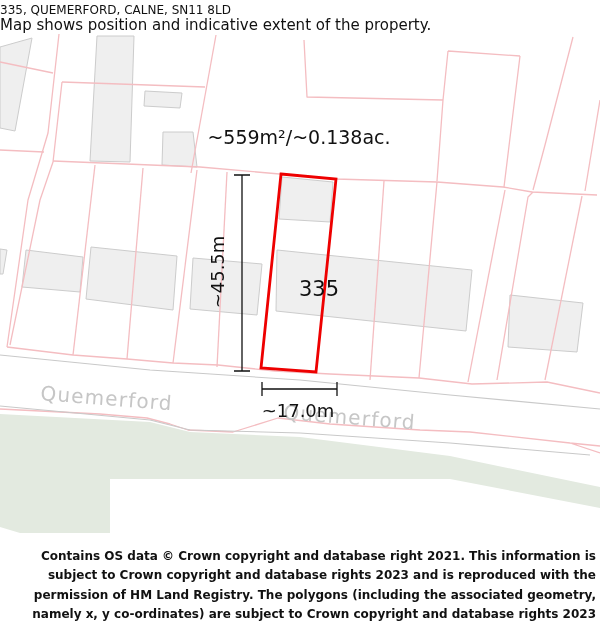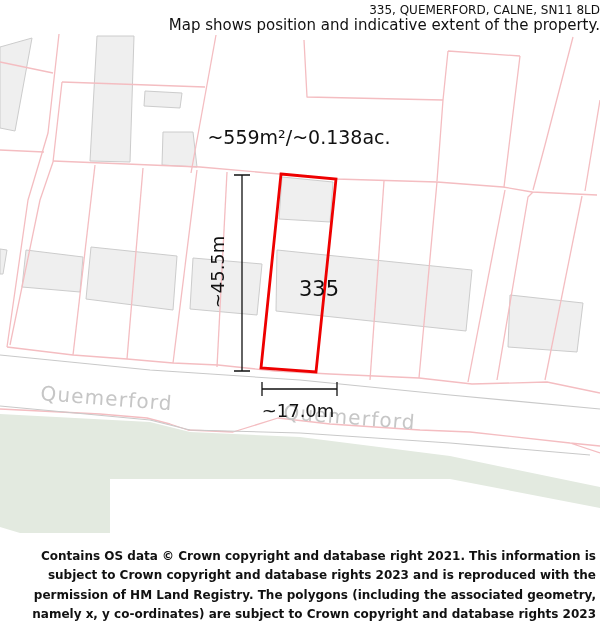--- a/index.html
+++ b/index.html
@@ -1,20 +1,20 @@
 <!DOCTYPE html>
 <html style="--plot-outline: #ee0000; --parcel-line: #f4bdc1; --building-fill: #efefef; --building-stroke: #cccccc; --road-edge: #c9c9c9; --green-fill: #e3eae0; --road-label: #c6c6c6; --dimension: #111111;"><head>
 <meta charset="utf-8">
 <style>
   html,body{margin:0;padding:0;background:#ffffff;}
   body{
     width:600px;height:625px;position:relative;overflow:hidden;
     font-family:"DejaVu Sans","Liberation Sans",sans-serif;color:#111;
   }
-  .header{position:absolute;top:2px;left:0;width:600px;text-align:right;z-index:3;}
+  .header{position:absolute;top:2px;left:0;width:600px;text-align:left;z-index:3;}
   .header .title{font-size:12px;line-height:16px;}
   .header .subtitle{font-size:15px;line-height:15px;}
   .map-svg{position:absolute;top:0;left:0;z-index:1;}
   .footer{
     position:absolute;top:535px;left:4px;width:592px;z-index:3;
     font-size:12px;line-height:19.4px;text-align:right;background:transparent;font-weight:bold;
   }
   .building{fill:var(--building-fill,#efefef);stroke:var(--building-stroke,#cccccc);stroke-width:1;}
   .pink{fill:none;stroke:var(--parcel-line,#f4bdc1);stroke-width:1.3;stroke-linejoin:round;}
   .roadedge{fill:none;stroke:var(--road-edge,#c9c9c9);stroke-width:1.1;}

